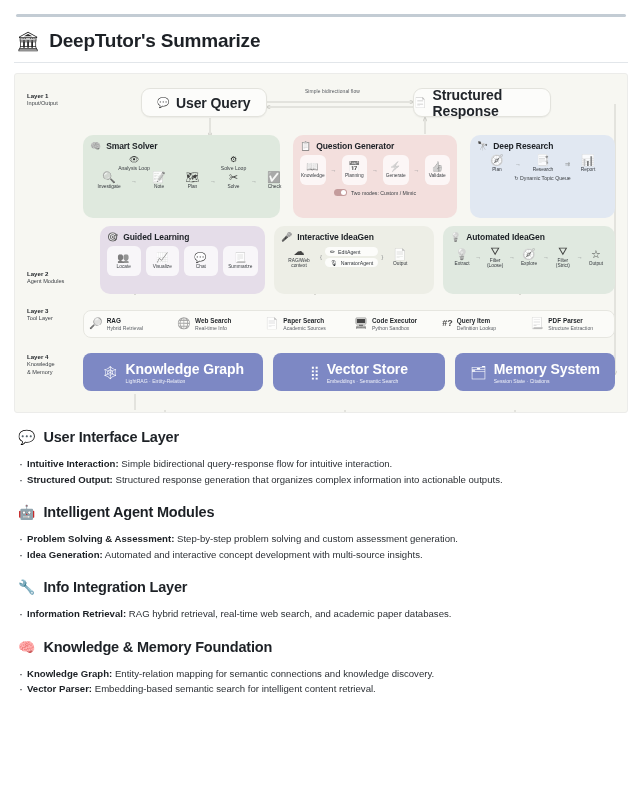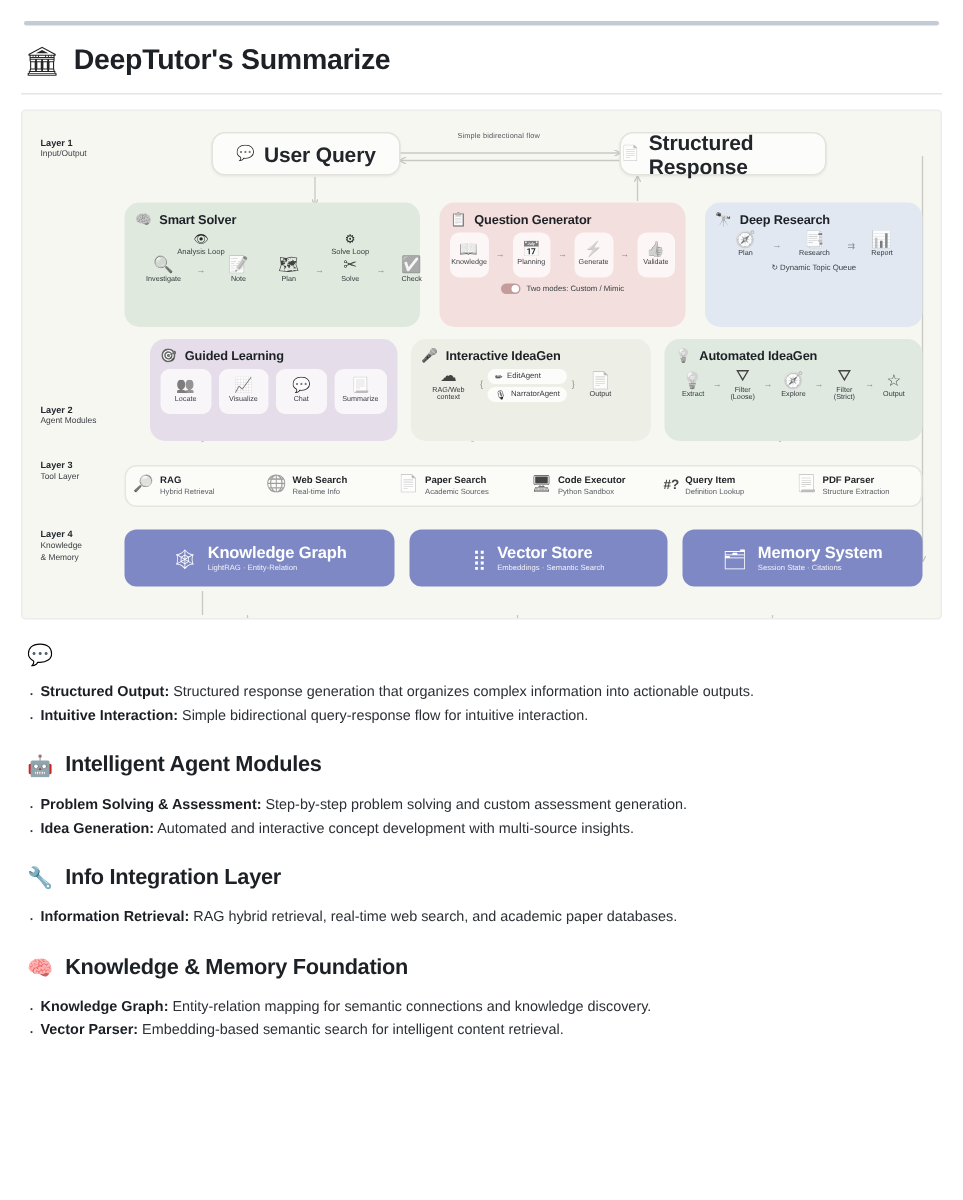--- a/index.html
+++ b/index.html
@@ -85,21 +85,21 @@
   .tool .ti { font-size:11px; line-height:1; filter:grayscale(1); opacity:.85; }
   .tool .tt { font-size:6.4px; font-weight:700; color:#1f2327; line-height:1.25; }
   .tool .ts { font-size:5.1px; color:#5c6066; line-height:1.2; }
 
   
   .mbar {
     position:absolute; background:#7d88c4; border-radius:8px; height:38px;
     display:flex; align-items:center; justify-content:center; gap:7px; color:#fff;
   }
   .mbar .mi { font-size:13px; line-height:1; }
-  .mbar .mt { font-size:11px; font-weight:700; letter-spacing:-0.1px; }
+  .mbar .mt { font-size:14px; font-weight:700; letter-spacing:-0.1px; }
   .mbar .ms { font-size:5.1px; opacity:.88; margin-top:1px; }
 
   
   .section { margin-top:17px; padding:0 4px; }
   .section.first { margin-top:16px; }
   .sec-head { display:flex; align-items:center; gap:8px; margin-bottom:11px; }
   .sec-head .sg { font-size:14px; line-height:1; }
   .sec-head h2 { font-size:14.5px; font-weight:700; color:#1d2126; letter-spacing:-0.2px; }
   ul.bullets { list-style:none; }
   ul.bullets li { font-size:9.6px; line-height:1.62; color:#2c3035; padding-left:9px; position:relative; }
@@ -438,24 +438,25 @@
       <span>
         <span class="mt" style="display:block">Memory System</span>
         <span class="ms" style="display:block">Session State · Citations</span>
       </span>
     </div>
   </div>
 
   <div class="section first">
     <div class="sec-head">
       <span class="sg">💬</span>
+      <h2>User Interface Layer</h2>
     </div>
     <ul class="bullets">
+      <li><b>Intuitive Interaction:</b><span> Simple bidirectional query-response flow for intuitive interaction.</span></li>
       <li><b>Structured Output:</b><span> Structured response generation that organizes complex information into actionable outputs.</span></li>
-      <li><b>Intuitive Interaction:</b><span> Simple bidirectional query-response flow for intuitive interaction.</span></li>
     </ul>
   </div>
 
   <div class="section">
     <div class="sec-head">
       <span class="sg">🤖</span>
       <h2>Intelligent Agent Modules</h2>
     </div>
     <ul class="bullets">
       <li><b>Problem Solving &amp; Assessment:</b><span> Step-by-step problem solving and custom assessment generation.</span></li>

